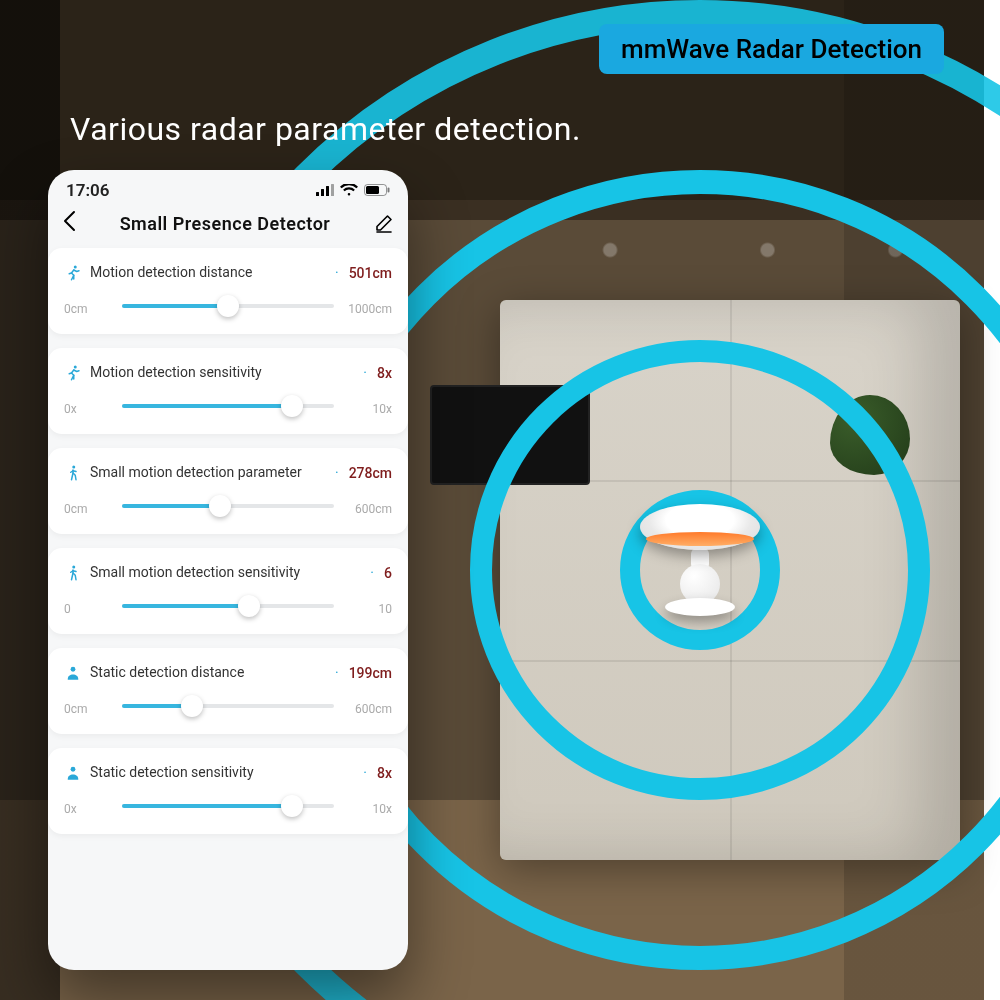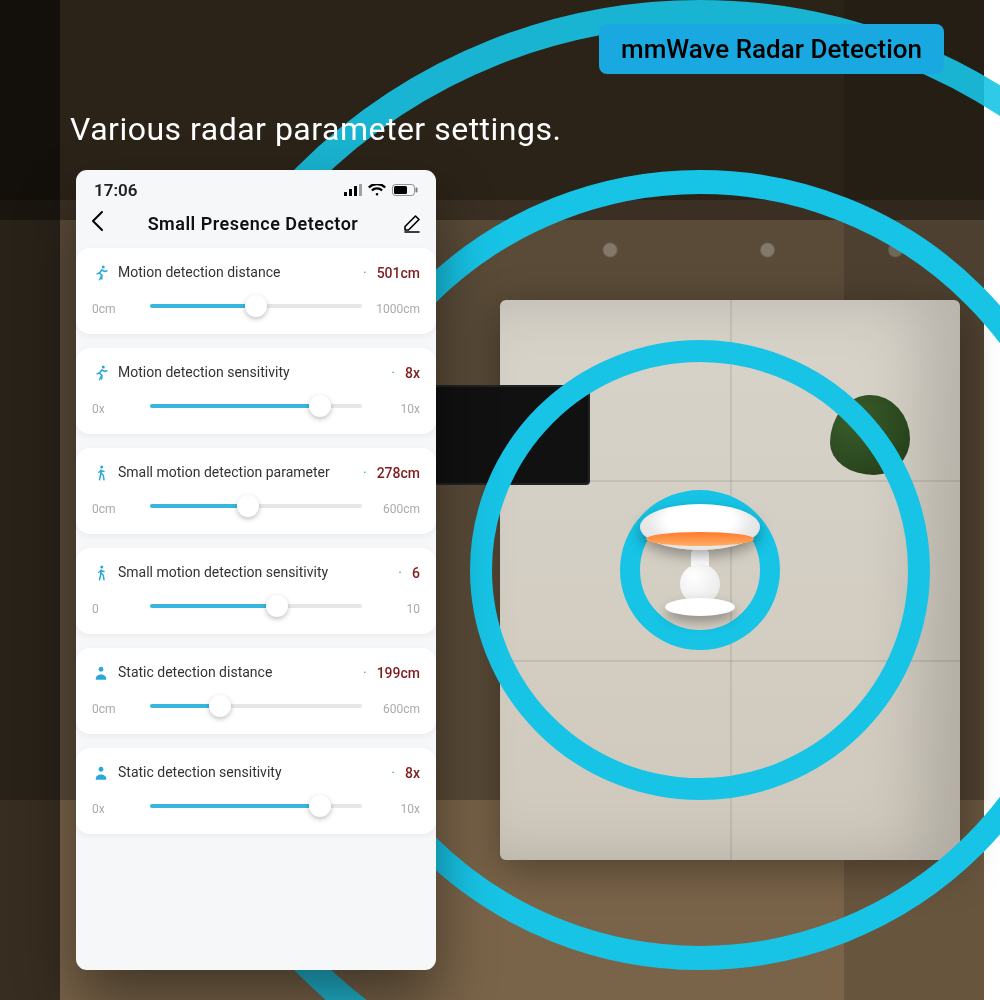--- a/index.html
+++ b/index.html
@@ -143,24 +143,24 @@
     width: 70px; height: 18px;
     background: #fff;
     border-radius: 50%/50%;
     margin: -6px auto 0;
     box-shadow: 0 6px 12px rgba(0,0,0,0.3);
   }
 
   
   .phone {
     position: absolute;
-    left: 76px; top: 170px;
+    left: 48px; top: 170px;
     width: 360px; height: 800px;
     background: #f6f7f8;
-    border-radius: 11px;
+    border-radius: 26px;
     overflow: hidden;
     z-index: 20;
     box-shadow: 0 30px 60px rgba(0,0,0,0.45);
     color: #222;
   }
   .statusbar {
     display: flex;
     justify-content: space-between;
     align-items: center;
     padding: 10px 18px 2px;
@@ -254,21 +254,21 @@
 
   <div class="cabinet-lines">
     <div style="left:230px;top:0;width:2px;height:560px;"></div>
     <div style="left:0;top:180px;width:460px;height:2px;"></div>
     <div style="left:0;top:360px;width:460px;height:2px;"></div>
   </div>
   <div class="tv"></div>
   <div class="plant"></div>
 
   <div class="badge">mmWave Radar Detection</div>
-  <div class="title">Various radar parameter settings.</div>
+  <div class="title">Various radar parameter detection.</div>
 
   <div class="radar">
     <div class="ring r1"></div>
     <div class="ring r2"></div>
     <div class="ring r3"></div>
     <div class="ring r4"></div>
   </div>
 
   <div class="device">
     <div class="dish"></div>

